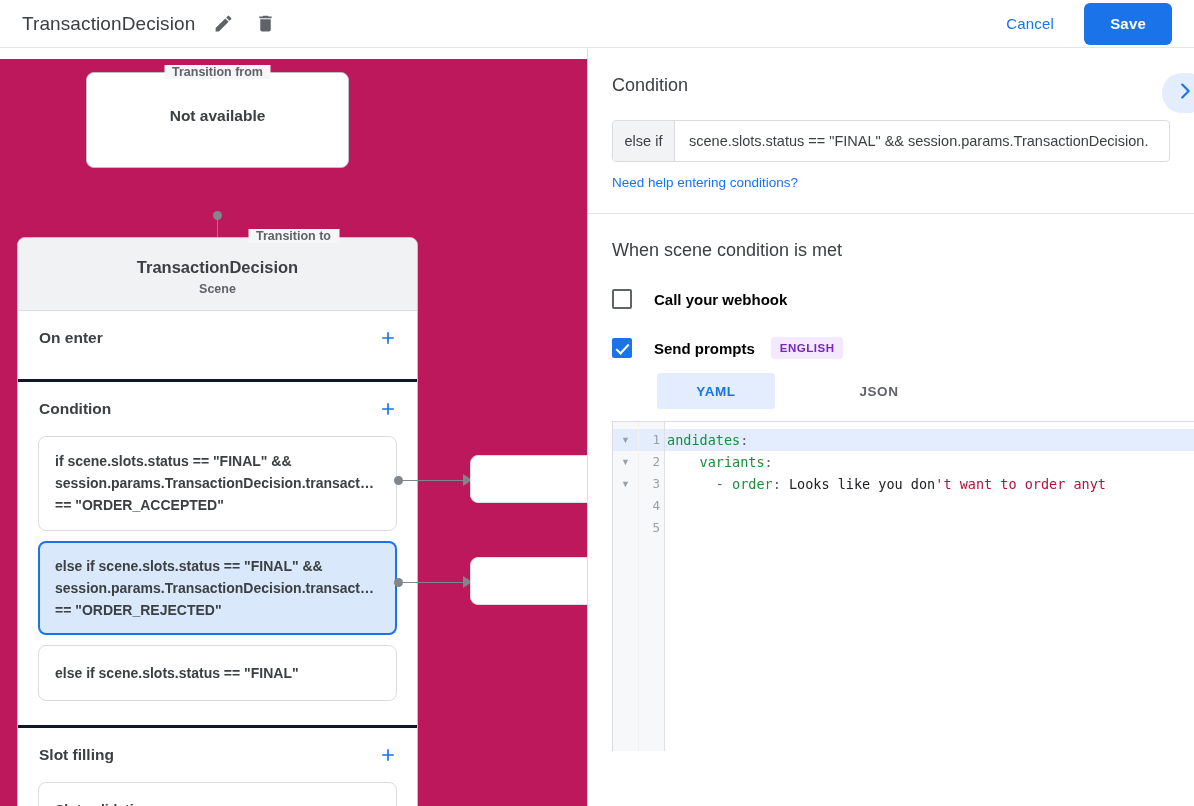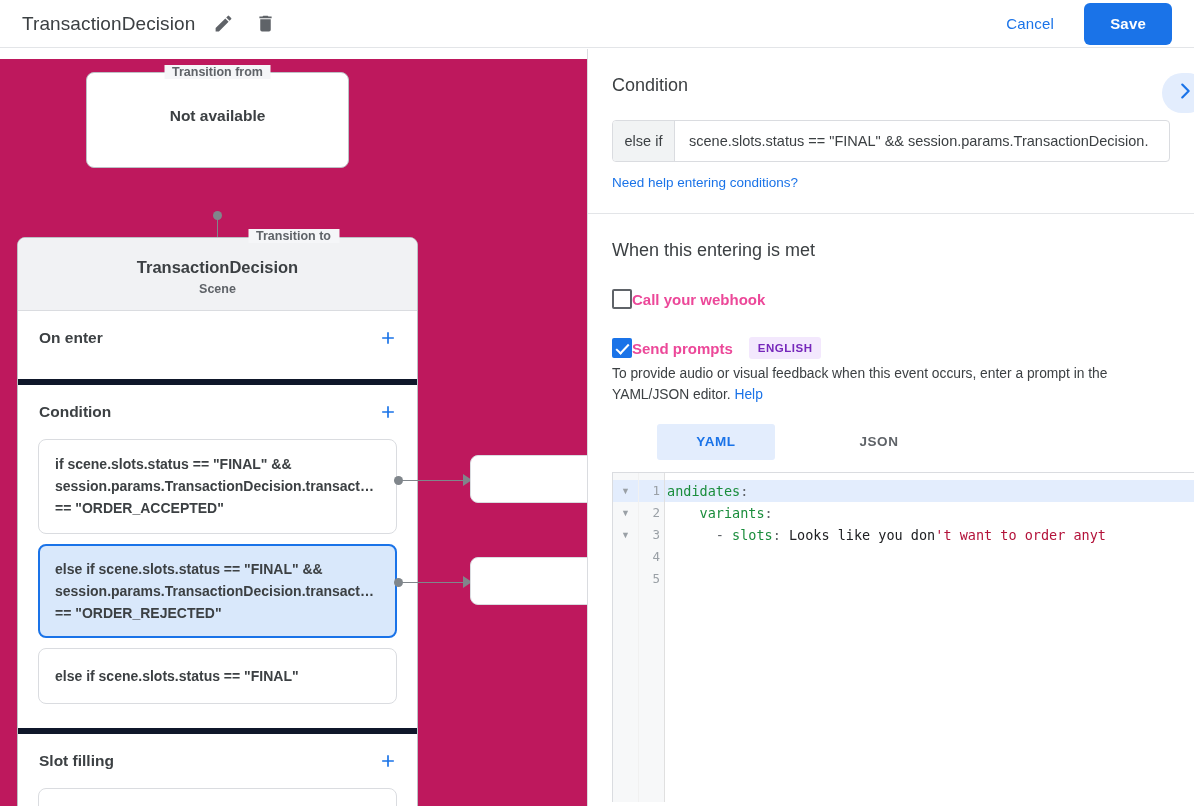--- a/index.html
+++ b/index.html
@@ -164,21 +164,21 @@
     transform: translateX(-50%);
     background: #f5f6f8;
     padding: 0 8px;
     font-size: 12.5px;
     color: #5f6368;
     z-index: 3;
     white-space: nowrap;
   }
 
   .section {
-    border-bottom: 6px solid #0f172a;
+    border-bottom: 3px solid #0f172a;
     padding: 0 0 14px 0;
   }
   .section:last-child { border-bottom: none; }
   .section-head {
     display: flex; align-items: center;
     height: 54px;
     padding: 0 16px 0 21px;
   }
   .section-title {
     font-size: 15.5px;
@@ -323,22 +323,23 @@
   .cbox.checked::after {
     content: "";
     position: absolute;
     left: 5px; top: 1px;
     width: 5px; height: 11px;
     border: solid #ffffff;
     border-width: 0 2.2px 2.2px 0;
     transform: rotate(43deg);
   }
   .check-label {
+    margin-left: 22px;
     font-size: 15px;
-    color: #ec4899;
+    color: #000000;
     font-weight: 700;
   }
   .lang-badge {
     margin-left: 16px;
     background: #f3e8fd;
     color: #7627bb;
     font-size: 11.5px;
     font-weight: 700;
     letter-spacing: .5px;
     padding: 5px 9px;
@@ -551,37 +552,33 @@
 
     <div class="cond-row">
       <div class="cond-prefix">else if</div>
       <input class="cond-input" type="text" value="scene.slots.status == &quot;FINAL&quot; &amp;&amp; session.params.TransactionDecision." style="">
     </div>
 
     <a class="help-link">Need help entering conditions?</a>
   </div>
 
   <div class="rp-section-met">
-    <div class="rp-heading2">When this entering is met</div>
+    <div class="rp-heading2">When scene condition is met</div>
 
     <div class="check-row">
       <div class="cbox"></div>
       <div class="check-label">Call your webhook</div>
     </div>
 
     <div class="check-row" style="margin-bottom:14px;">
       <div class="cbox checked"></div>
       <div class="check-label">Send prompts</div>
       <div class="lang-badge">ENGLISH</div>
     </div>
 
-    <div class="desc-text">
-      <span>To provide audio or visual feedback when this event occurs, enter a prompt in the YAML/JSON editor.</span>
-      <a>Help</a>
-    </div>
 
     <div class="tabs">
       <div class="tab active">YAML</div>
       <div class="tab">JSON</div>
     </div>
 
     <div class="editor">
       <div class="ed-fold" id="ed-fold">
           <div class="ed-line hl">▼</div>
           <div class="ed-line">▼</div>
@@ -592,18 +589,18 @@
       <div class="ed-gutter" id="ed-gutter">
           <div class="ed-line hl">1</div>
           <div class="ed-line">2</div>
           <div class="ed-line">3</div>
           <div class="ed-line">4</div>
           <div class="ed-line">5</div>
         </div>
       <div class="ed-code" id="ed-code">
           <div class="ed-line hl"><span class="tk-key">andidates</span><span class="tk-punct">:</span></div>
           <div class="ed-line"><span class="tk-plain">    </span><span class="tk-key">variants</span><span class="tk-punct">:</span></div>
-          <div class="ed-line"><span class="tk-punct">      - </span><span class="tk-key">slots</span><span class="tk-punct">: </span><span class="tk-plain">Looks like you don</span><span class="tk-str">'t want to order anyt</span></div>
+          <div class="ed-line"><span class="tk-punct">      - </span><span class="tk-key">order</span><span class="tk-punct">: </span><span class="tk-plain">Looks like you don</span><span class="tk-str">'t want to order anyt</span></div>
           <div class="ed-line"></div>
         </div>
     </div>
   </div>
 </div>
 
 </body></html>

